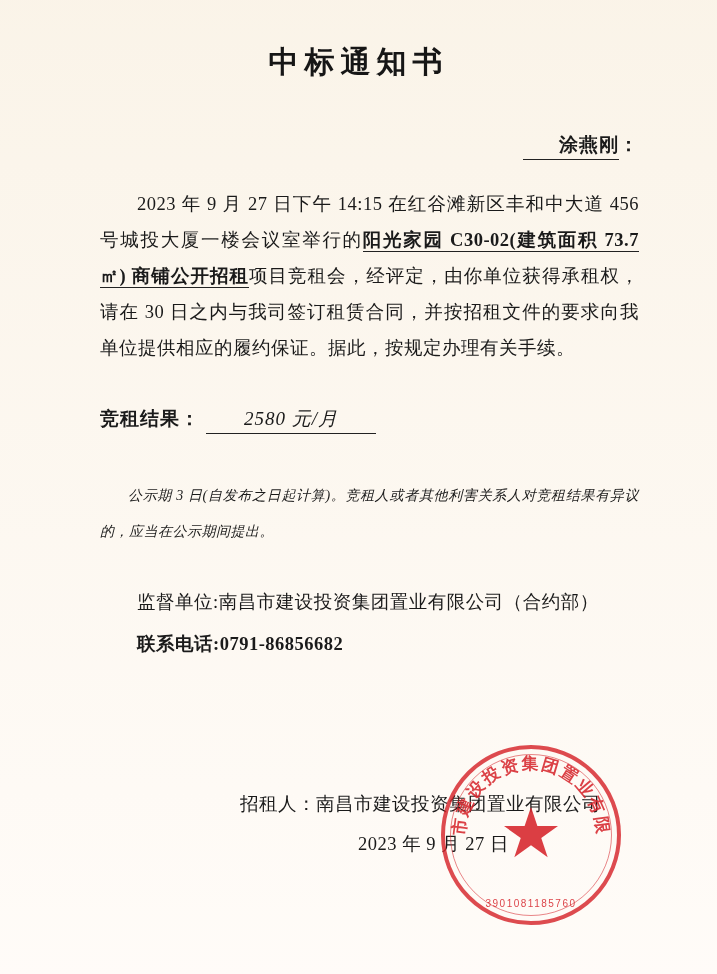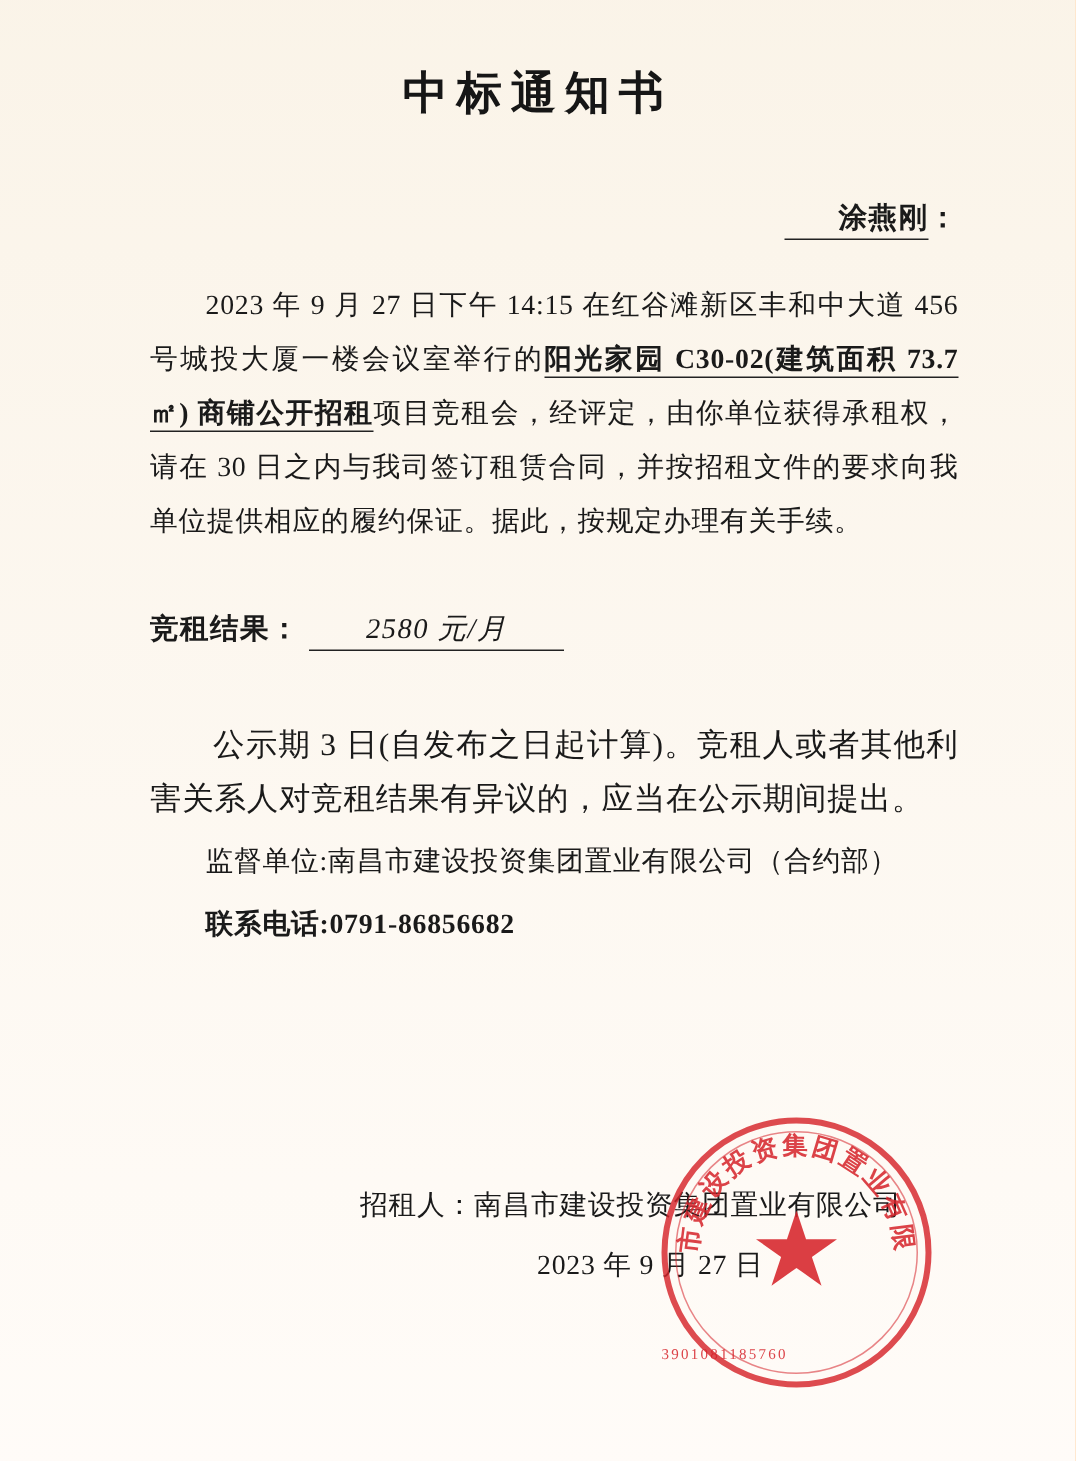--- a/index.html
+++ b/index.html
@@ -95,30 +95,31 @@
     min-width: 150px;
     text-align: center;
     padding: 0 10px 1px 10px;
     margin-left: 6px;
     font-weight: normal;
     font-style: italic;
   }
 
   .para2 {
     margin-top: 44px;
-    font-size: 21px;
+    font-size: 14px;
     line-height: 36px;
     text-align: justify;
     text-justify: inter-ideograph;
     text-indent: 2em;
     letter-spacing: 0.5px;
+    font-style: italic;
   }
 
   .line-indent {
-    margin-top: 9px;
+    margin-top: 36px;
     font-size: 18.5px;
     line-height: 32px;
     text-indent: 2em;
     letter-spacing: 0.5px;
   }
   .line-indent.tight { margin-top: 10px; font-weight: bold; }
 
   .signature {
     position: absolute;
     left: 240px;
@@ -178,25 +179,26 @@
     font-family: "DejaVu Serif", "Liberation Serif", serif;
     font-weight: bold;
     font-size: 17px;
     letter-spacing: 2px;
   }
   .seal-code {
     position: absolute;
     left: 0;
     right: 0;
     bottom: 16px;
+    text-align: center;
     color: #d6232a;
     opacity: 0.85;
     font-size: 10px;
     letter-spacing: 1.5px;
-    font-family: Liberation Serif, serif;
+    font-family: Liberation Sans, sans-serif;
   }
 </style>
 </head>
 <body>
 
 <div class="page">
   <div class="paper-tint"></div>
 
   <div class="doc-title">中标通知书</div>
 

